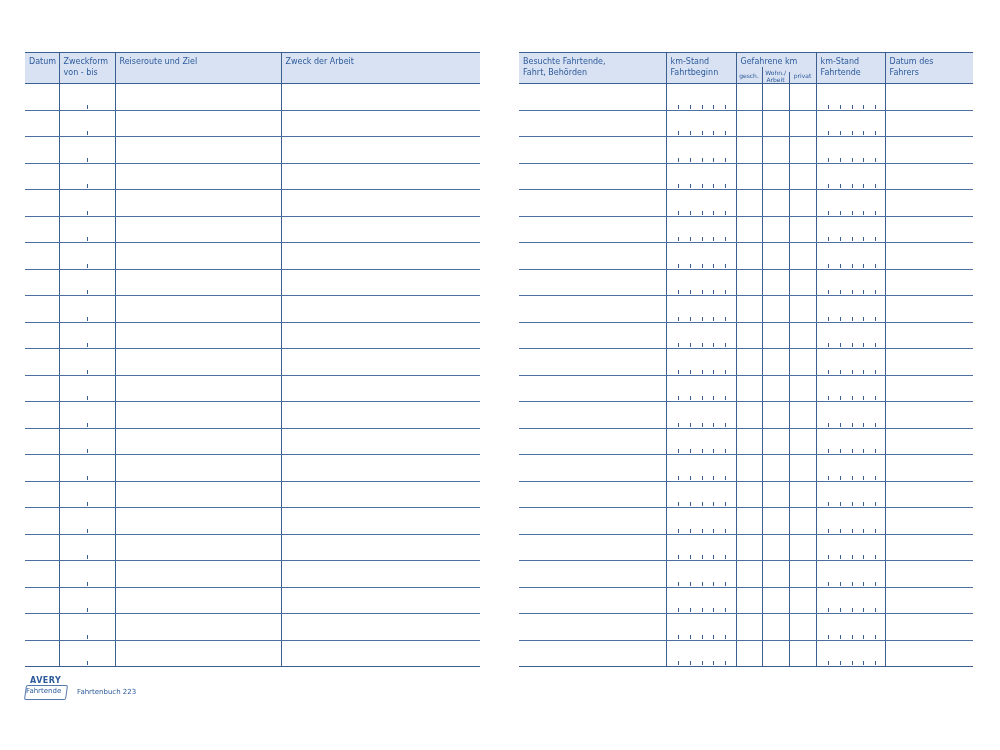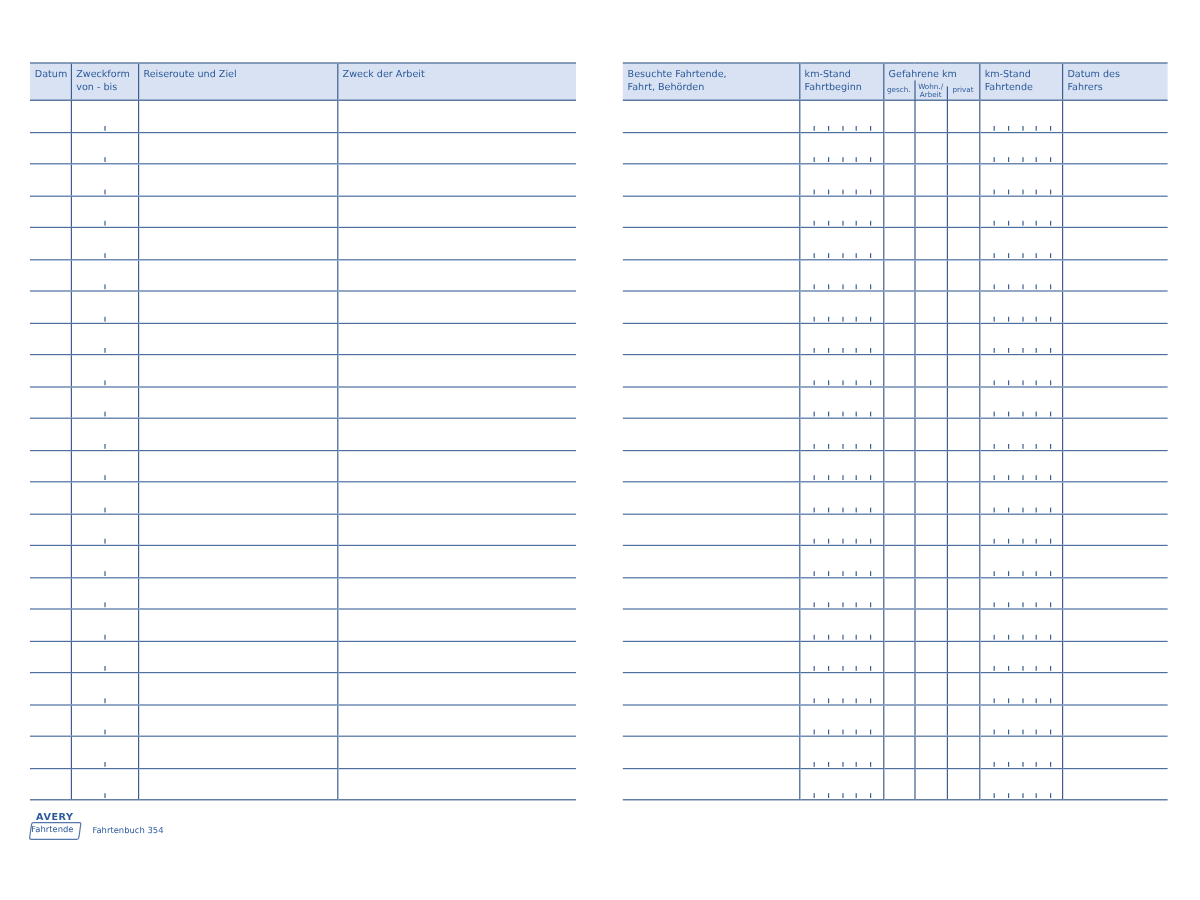--- a/index.html
+++ b/index.html
@@ -731,14 +731,14 @@
       </tbody>
   </table>
 </div>
 
 <div class="footer">
   <div class="logo">
     <div class="swoosh"></div>
     <div class="avery">AVERY</div>
     <div class="zweck">Fahrtende</div>
   </div>
-  <div class="product">Fahrtenbuch 354</div>
+  <div class="product">Fahrtenbuch 223</div>
 </div>
 
 </body></html>

